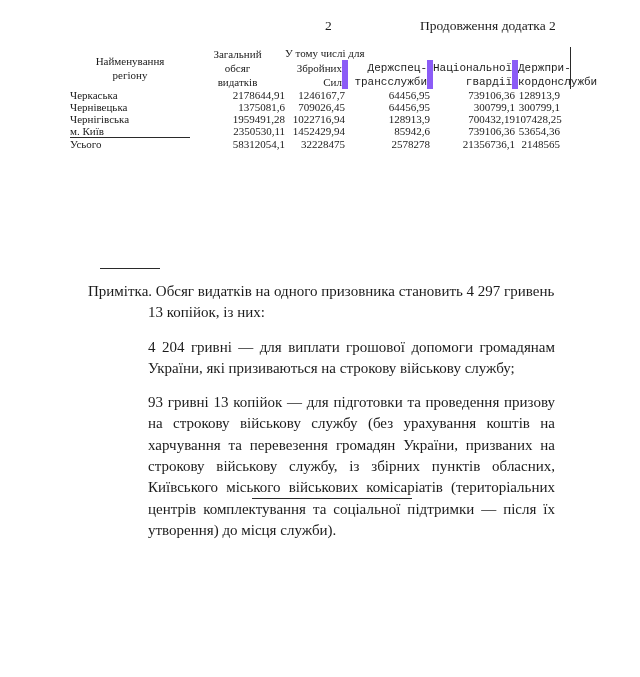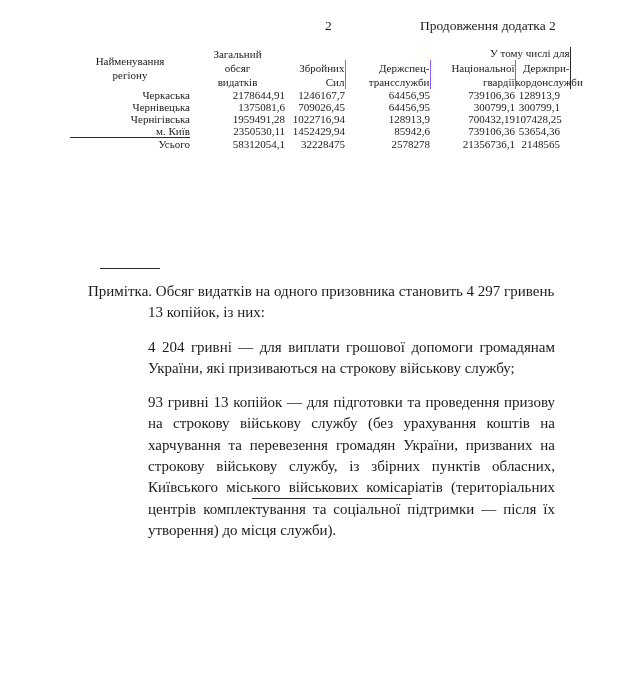--- a/index.html
+++ b/index.html
@@ -72,39 +72,39 @@
     text-align: center;
     border-top: 1.3px solid #2a2a2a;
     border-bottom: 1.1px solid #2a2a2a;
     padding: 6px 4px 7px;
     line-height: 1.28;
   }
   .th-region { padding-left: 6px; padding-right: 6px; }
   .th-total  { border-left: 1px solid #2a2a2a; border-right: 1px solid #2a2a2a; }
 
   .th-group {
-    text-align: right;
+    text-align: left;
     border-top: 1.3px solid #2a2a2a;
     border-bottom: 1px solid #2a2a2a;
     padding: 3px 0 4px;
     line-height: 1.2;
   }
   .th-sub {
     text-align: right;
     border-bottom: 1.1px solid #2a2a2a;
     padding: 5px 3px 7px;
     line-height: 1.28;
   }
-  .th-sub.sep { border-left: 1px solid #8b5cf6; }
+  .th-sub.sep { border-left: 6px solid #8b5cf6; font-family: Liberation Mono, monospace; }
   .th-sub.last-col { border-right: 1.1px solid #2a2a2a; }
   .th-group.last-col { border-right: 1.1px solid #2a2a2a; }
 
   
   .td-region {
-    text-align: right;
+    text-align: left;
     padding: 5px 4px 5px 6px;
     white-space: nowrap;
   }
   .td-num {
     text-align: right;
     padding: 5px 6px 5px 3px;
     white-space: nowrap;
   }
   .td-num.pad-wide { padding-right: 10px; }
 

